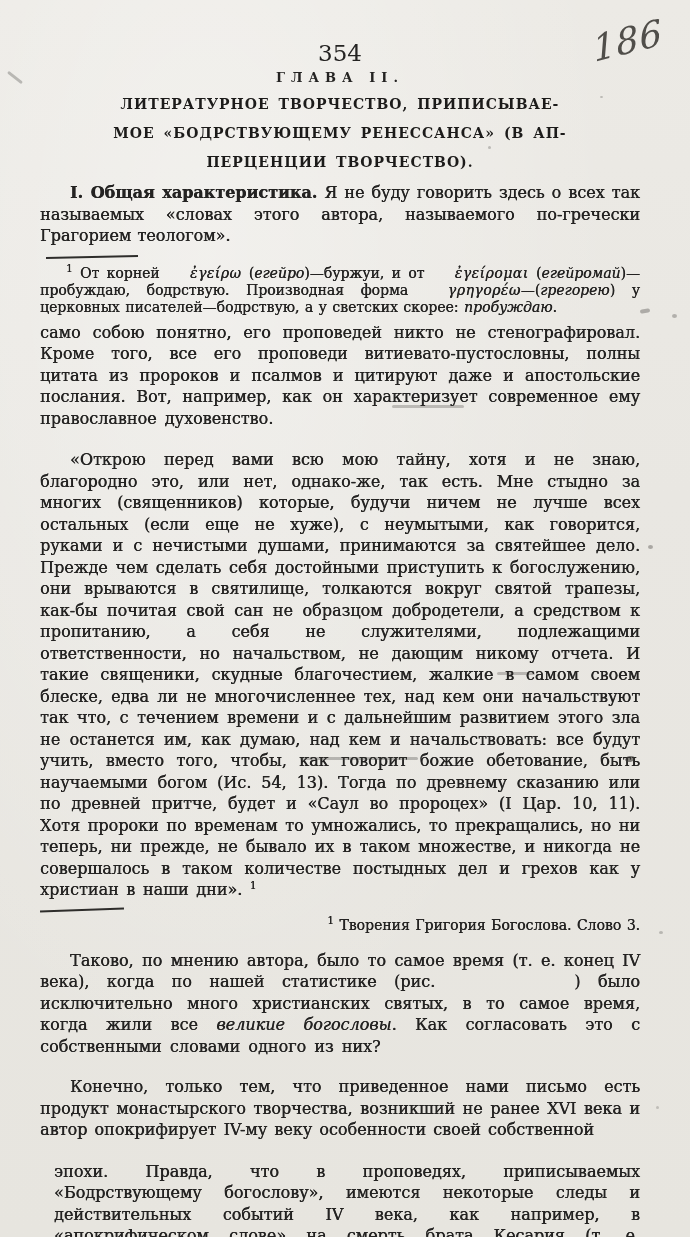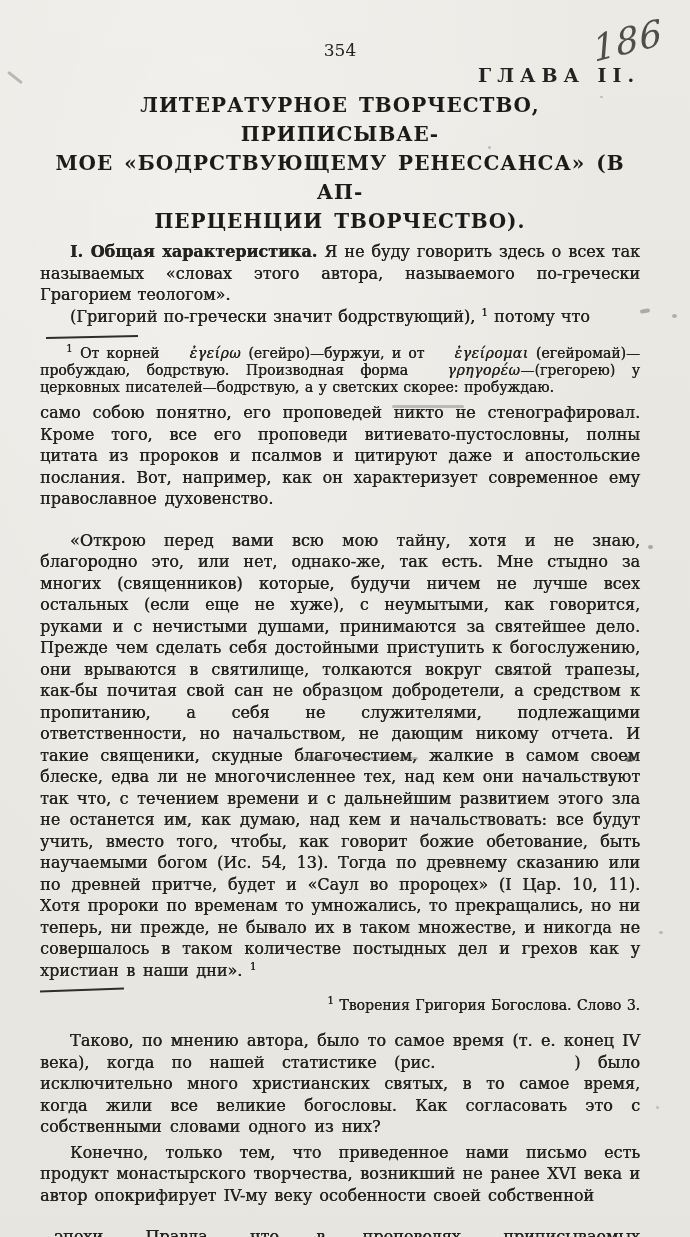--- a/index.html
+++ b/index.html
@@ -9,39 +9,39 @@
     width:690px;height:1237px;
     margin:0 auto;
     background:
       radial-gradient(ellipse at 30% 20%, rgba(255,255,255,.35), rgba(255,255,255,0) 60%),
       linear-gradient(180deg,#eceae5 0%,#e9e7e2 40%,#e7e5df 100%);
     overflow:hidden;
     font-family:"DejaVu Serif","Liberation Serif",serif;
     color:#242322;
   }
   .content{padding:40px 50px 0 40px;}
-  .pagenum{text-align:center;font-size:17px;margin-bottom:4px;}
-  .chapter{text-align:right;font-size:19px;font-weight:bold;letter-spacing:6px;margin-bottom:5px;}
-  .title{text-align:center;font-size:20px;font-weight:bold;line-height:29px;letter-spacing:1px;word-spacing:3px;margin-bottom:5px;color:#1c1b1a;}
+  .pagenum{text-align:center;font-size:23px;margin-bottom:4px;}
+  .chapter{text-align:center;font-size:13px;font-weight:bold;letter-spacing:6px;margin-bottom:5px;}
+  .title{text-align:center;font-size:14px;font-weight:bold;line-height:29px;letter-spacing:1px;word-spacing:3px;margin-bottom:5px;color:#1c1b1a;}
   .body-text{font-size:16px;line-height:21.5px;text-align:justify;word-spacing:1px;
     text-shadow:.35px 0 0 #242322;}
   .indent{text-indent:30px;}
   .lead{font-weight:bold;}
   .fnref{font-size:10.5px;vertical-align:super;line-height:0;}
   .fn-rule{width:92px;height:0;border-top:2px solid #2e2d2b;margin:9px 0 7px 6px;transform:rotate(-1.2deg);}
   .fn-rule.second{margin:8px 0 6px 0;transform:rotate(-2.2deg);width:84px;}
   .footnote{font-size:14px;line-height:17px;text-align:justify;word-spacing:1px;
     text-shadow:.3px 0 0 #242322;text-indent:26px;margin-bottom:6px;}
   .footnote .greek{font-style:italic;letter-spacing:.5px;margin-left:23px;}
-  .it{}
+  .it{font-style:italic;}
   .para{}
   .p-cont{word-spacing:3px;}
   .p-quote{margin-top:20px;word-spacing:2.5px;}
   .p-takovo{margin-top:16px;word-spacing:3px;}
-  .p-konechno{margin-top:4px;word-spacing:2px;}
+  .p-konechno{margin-top:19px;word-spacing:2px;}
   .p-epohi{margin-top:20px;padding-left:14px;word-spacing:3px;}
   .handwritten{
     position:absolute;top:20px;right:26px;
     font-size:36px;font-style:italic;color:#35332f;
     transform:rotate(-14deg) skewX(-8deg);
     letter-spacing:1px;opacity:.85;
     font-family:"DejaVu Serif","Liberation Serif",serif;
   }
   .speck{position:absolute;background:#4a4845;border-radius:50%;}
   .smudge{position:absolute;background:#3c3a37;border-radius:2px;}
@@ -73,21 +73,20 @@
     <div class="chapter">ГЛАВА II.</div>
 
     <div class="title">
       <div>ЛИТЕРАТУРНОЕ ТВОРЧЕСТВО, ПРИПИСЫВАЕ-</div>
       <div>МОЕ «БОДРСТВУЮЩЕМУ РЕНЕССАНСА» (В АП-</div>
       <div>ПЕРЦЕНЦИИ ТВОРЧЕСТВО).</div>
     </div>
 
     <div class="body-text indent para"><span class="lead">I. Общая характеристика.</span><span> Я не буду говорить здесь о всех так называемых «словах этого автора, называемого по-гречески Грагорием теологом».</span></div>
 
-    <div class="body-text indent para"><span>(Григорий по-гречески значит бодрствующий), </span><sup class="fnref">1</sup><span> потому что</span></div>
 
     <div class="fn-rule"></div>
 
     <div class="footnote"><sup class="fnref">1</sup><span> От корней </span><span class="greek">ἐγείρω</span><span> (</span><span class="it">егейро</span><span>)—буржуи, и от </span><span class="greek">ἐγείρομαι</span><span> (</span><span class="it">егейромай</span><span>)—пробуждаю, бодрствую. Производная форма </span><span class="greek">γρηγορέω</span><span>—(</span><span class="it">грегорею</span><span>) у церковных писателей—бодрствую, а у светских скорее: </span><span class="it">пробуждаю</span><span>.</span></div>
 
     <div class="body-text para p-cont">само собою понятно, его проповедей никто не стенографировал. Кроме того, все его проповеди витиевато-пустословны, полны цитата из пророков и псалмов и цитируют даже и апостольские послания. Вот, например, как он характеризует современное ему православное духовенство.</div>
 
     <div class="body-text indent para p-quote"><span>«Открою перед вами всю мою тайну, хотя и не знаю, благородно это, или нет, однако-же, так есть. Мне стыдно за многих (священников) которые, будучи ничем не лучше всех остальных (если еще не хуже), с неумытыми, как говорится, руками и с нечистыми душами, принимаются за святейшее дело. Прежде чем сделать себя достойными приступить к богослужению, они врываются в святилище, толкаются вокруг святой трапезы, как-бы почитая свой сан не образцом добродетели, а средством к пропитанию, а себя не служителями, подлежащими ответственности, но начальством, не дающим никому отчета. И такие священики, скудные благочестием, жалкие в самом своем блеске, едва ли не многочисленнее тех, над кем они начальствуют так что, с течением времени и с дальнейшим развитием этого зла не останется им, как думаю, над кем и начальствовать: все будут учить, вместо того, чтобы, как говорит божие обетование, быть научаемыми богом (Ис. 54, 13). Тогда по древнему сказанию или по древней притче, будет и «Саул во пророцех» (I Цар. 10, 11). Хотя пророки по временам то умножались, то прекращались, но ни теперь, ни прежде, не бывало их в таком множестве, и никогда не совершалось в таком количестве постыдных дел и грехов как у христиан в наши дни». </span><sup class="fnref">1</sup></div>
 
     <div class="fn-rule second"></div>

